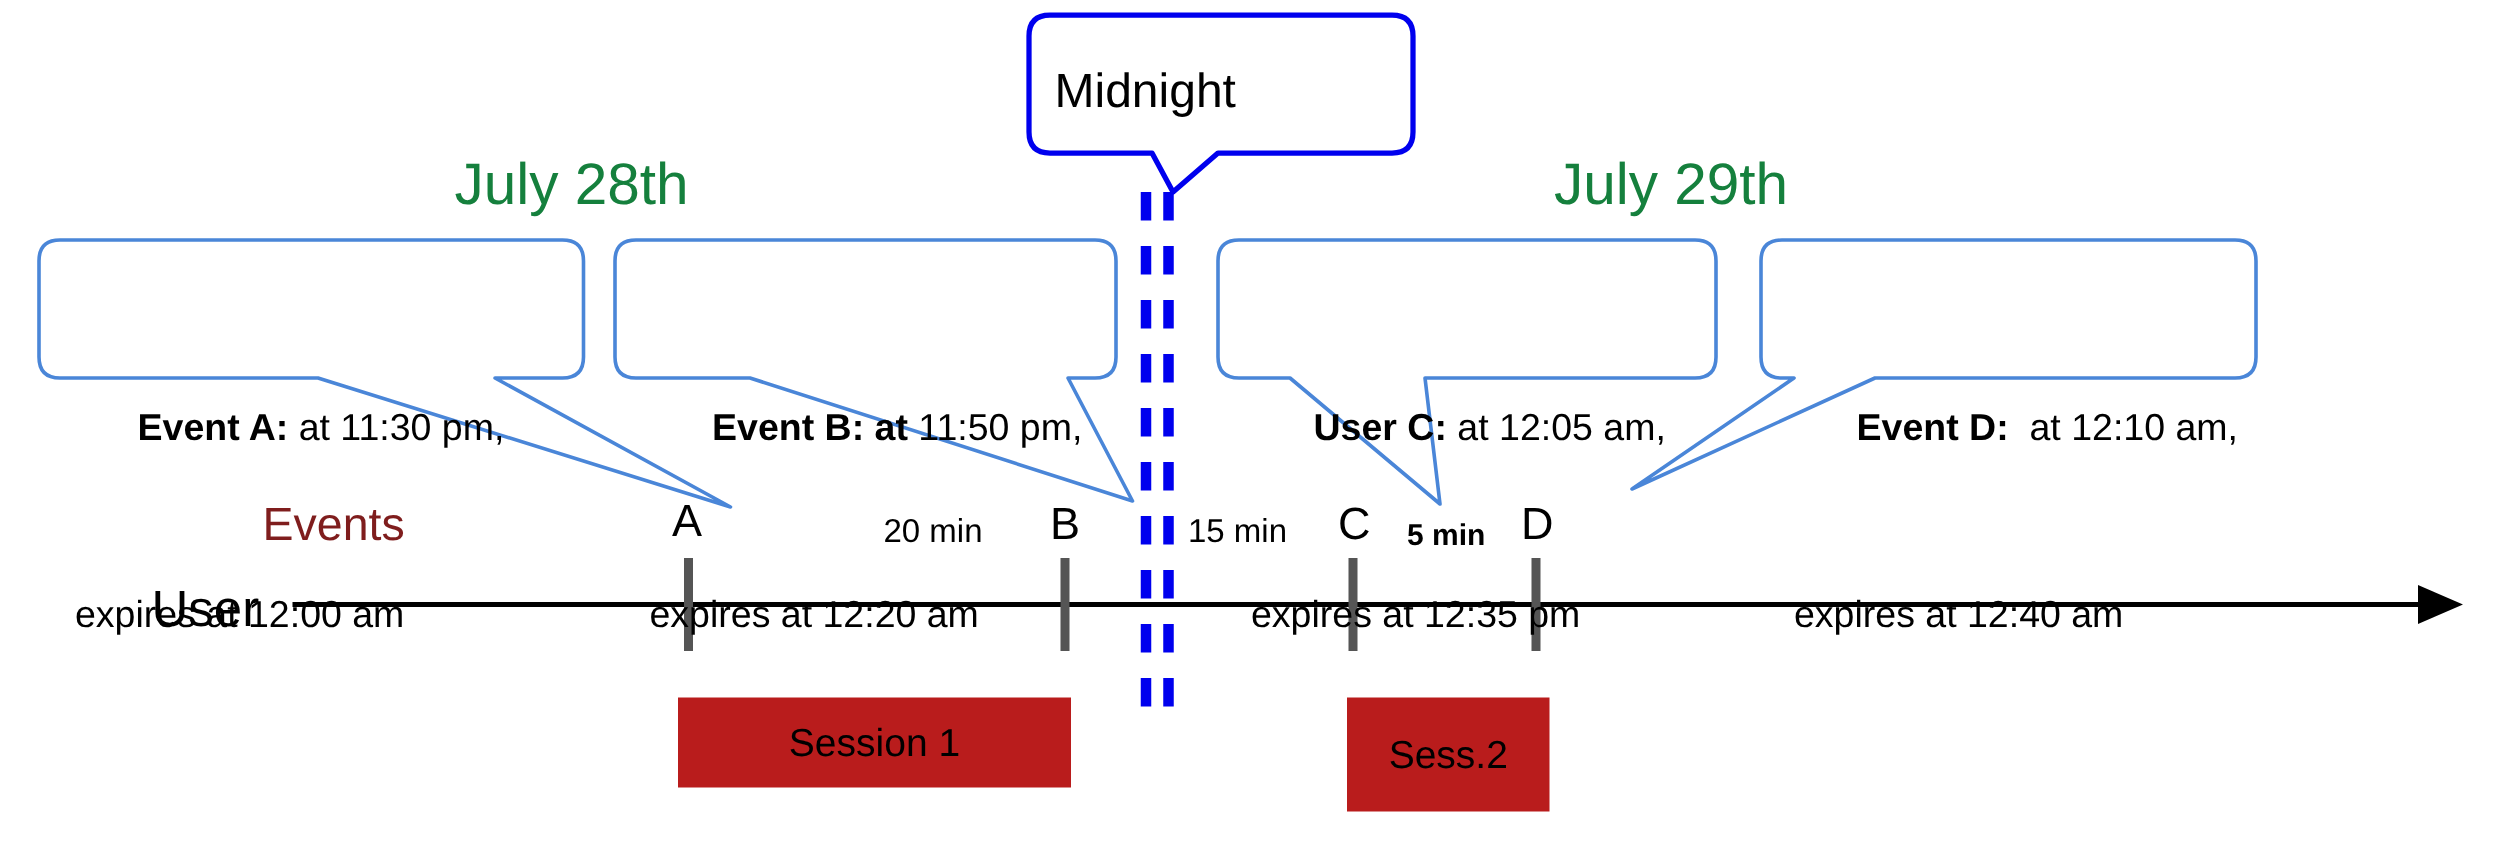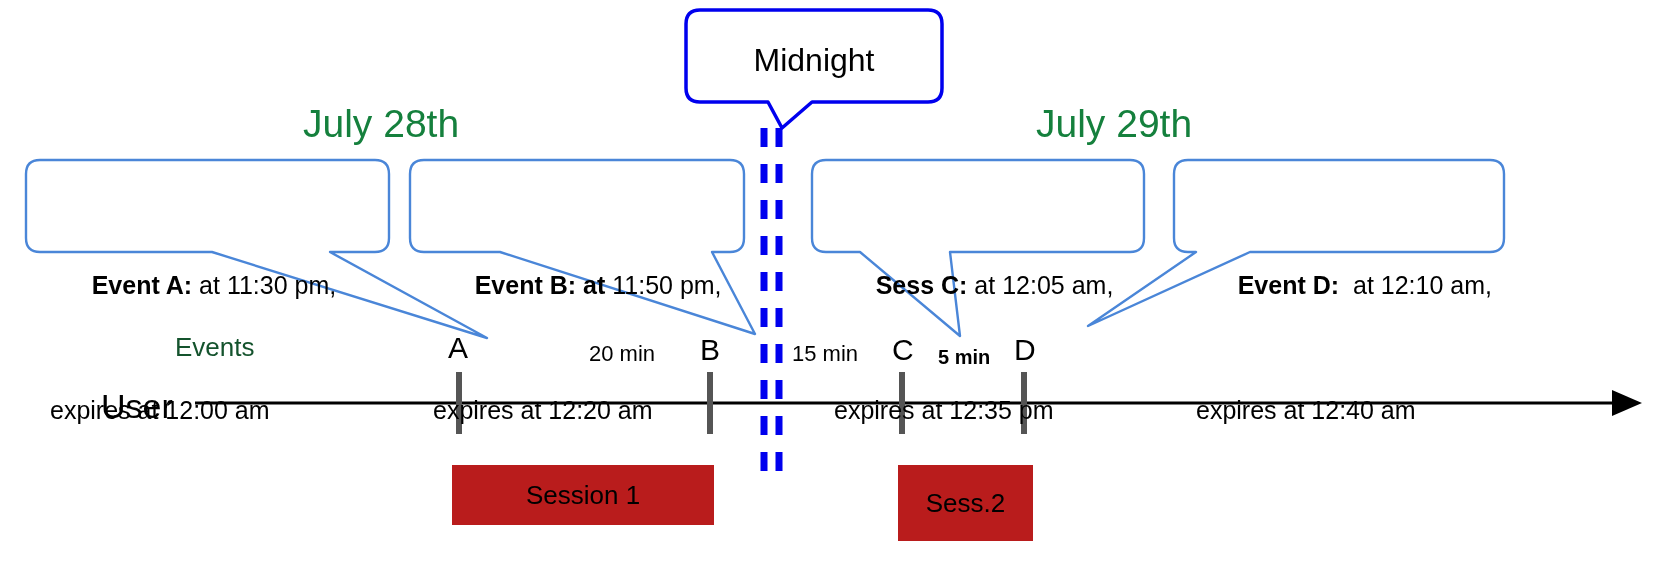--- a/index.html
+++ b/index.html
@@ -50,22 +50,22 @@
   .midnight-label {
     font-size: 32px;
     color: #000000;
   }
   
   .row-label-user {
     font-size: 34px;
     color: #000000;
   }
   .row-label-events {
-    font-size: 26px;
-    color: #14532d;
+    font-size: 31px;
+    color: #7f1d1d;
   }
   
   .tick-letter {
     font-size: 30px;
     color: #000000;
   }
   
   .gap-label {
     font-size: 22px;
     color: #000000;
@@ -118,42 +118,42 @@
 
     <line x1="195" y1="403" x2="1612" y2="403" stroke="#000000" stroke-width="3.2"></line>
     <polygon points="1612,390 1642,403 1612,416" fill="#000000"></polygon>
 
     <line x1="459" y1="372" x2="459" y2="434" stroke="#555555" stroke-width="6"></line>
     <line x1="710" y1="372" x2="710" y2="434" stroke="#555555" stroke-width="6"></line>
     <line x1="902" y1="372" x2="902" y2="434" stroke="#555555" stroke-width="6"></line>
     <line x1="1024" y1="372" x2="1024" y2="434" stroke="#555555" stroke-width="6"></line>
   </svg>
 
-  <div class="txt midnight-label" style="left:703px; top:40px; width:222px; text-align:center;">Midnight</div>
+  <div class="txt midnight-label" style="left:703px; top:40px; width:222px; ">Midnight</div>
 
   <div class="txt day-label" style="left:303px; top:100px;">July 28th</div>
   <div class="txt day-label" style="left:1036px; top:100px;">July 29th</div>
 
   <div class="txt callout-text" style="left:50px; top:176px; width:330px;">
     <span class="callout-line">
       <b>Event A:</b><span> at 11:30 pm,</span>
     </span>
     <span class="callout-line">expires at 12:00 am</span>
   </div>
 
   <div class="txt callout-text" style="left:433px; top:176px; width:305px;">
     <span class="callout-line">
       <b>Event B: at</b><span> 11:50 pm,</span>
     </span>
     <span class="callout-line">expires at 12:20 am</span>
   </div>
 
   <div class="txt callout-text" style="left:834px; top:176px; width:305px;">
     <span class="callout-line">
-      <b>Sess C:</b><span> at 12:05 am,</span>
+      <b>User C:</b><span> at 12:05 am,</span>
     </span>
     <span class="callout-line">expires at 12:35 pm</span>
   </div>
 
   <div class="txt callout-text" style="left:1196px; top:176px; width:305px;">
     <span class="callout-line">
       <b>Event D:</b><span>  at 12:10 am,</span>
     </span>
     <span class="callout-line">expires at 12:40 am</span>
   </div>

